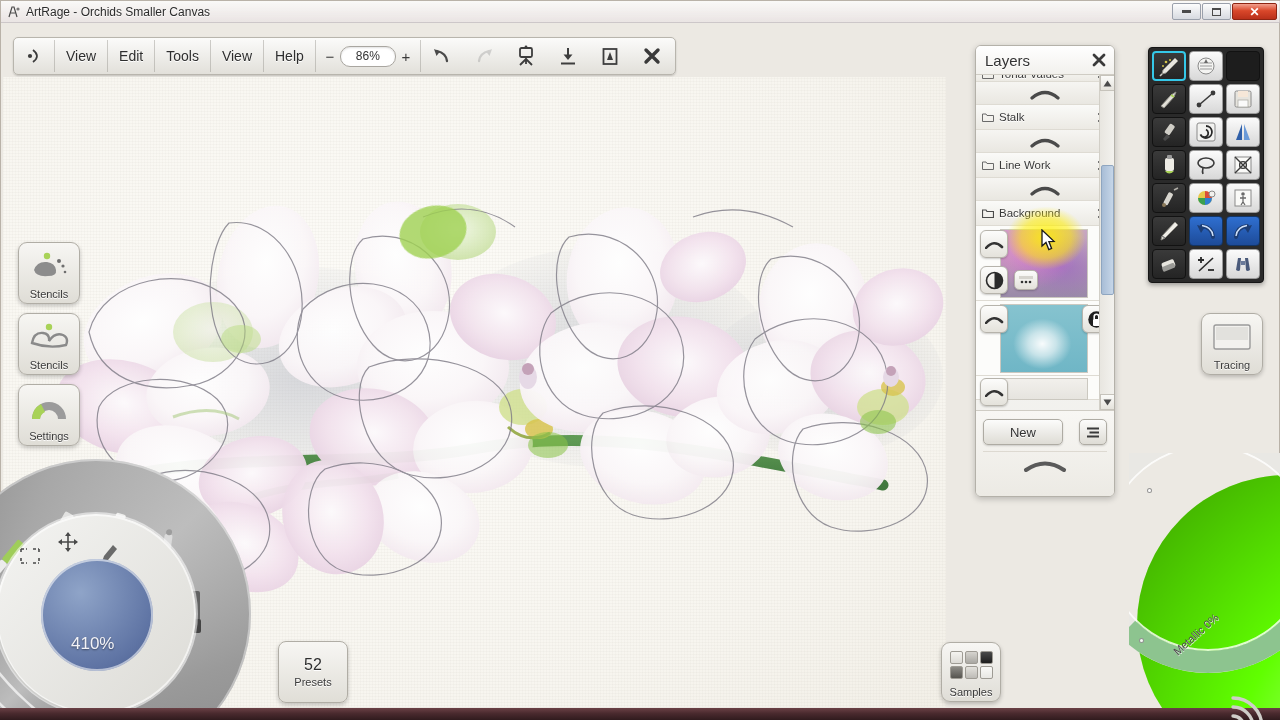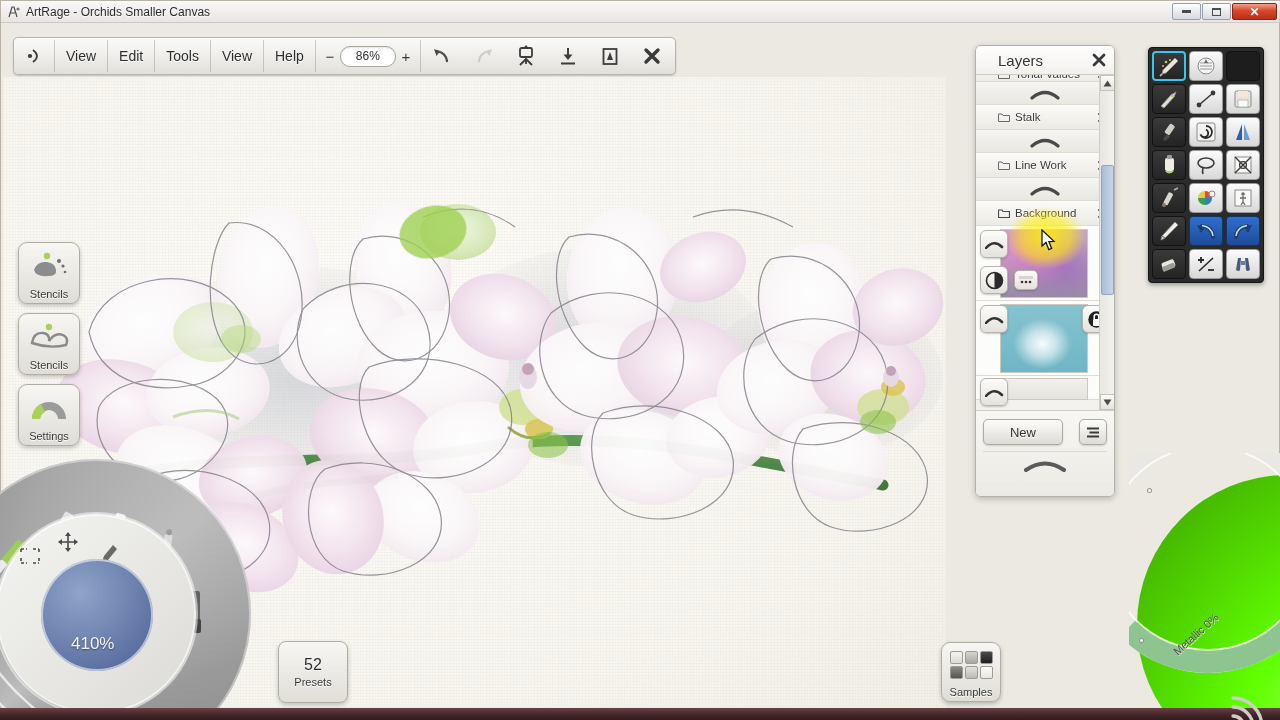--- a/index.html
+++ b/index.html
@@ -174,31 +174,31 @@
   
   #layers-panel {
     position:absolute; left:974px; top:44px; width:140px; height:452px;
     background: linear-gradient(180deg,#fbfbfa,#f0efeb);
     border:1px solid #b4b1a9; border-radius:6px;
     box-shadow:0 2px 6px rgba(0,0,0,.22);
     display:flex; flex-direction:column; overflow:hidden;
   }
   #layers-header {
     height:29px; flex:none; position:relative;
-    display:flex; align-items:center; padding-left:22px;
+    display:flex; align-items:center; padding-left:9px;
     border-bottom:1px solid #cfccc4;
     background:linear-gradient(180deg,#fff,#f2f1ed);
   }
   #layers-title { font-size:15px; color:#333; text-shadow:0 1px 0 #fff; }
   #layers-close { position:absolute; right:6px; top:5px; width:18px; height:18px;
     display:flex; align-items:center; justify-content:center; }
   #layers-list { flex:1; position:relative; overflow:hidden; }
   .layer-row {
     height:25px; display:flex; align-items:center; gap:5px;
-    padding:0 4px 0 22px; border-bottom:1px solid #dedbd3;
+    padding:0 4px 0 6px; border-bottom:1px solid #dedbd3;
     background:linear-gradient(180deg,#fafaf8,#eceae4);
     position:relative;
   }
   .layer-row .folder-ic { width:12px; height:10px; flex:none; }
   .layer-row .lname {
     flex:1; font-size:11.5px; color:#3a3a3a; text-shadow:0 1px 0 #fff;
     white-space:nowrap; overflow:hidden;
   }
   .layer-row .menu-ic { width:13px; height:11px; flex:none; }
   .blend-row {
@@ -580,20 +580,29 @@
   <div class="pod" id="pod-settings">
     <div class="pod-icon">
       <svg width="42" height="26" viewBox="0 0 42 26">
         <path d="M4 24 A17 17 0 0 1 38 24 L30 24 A9 9 0 0 0 12 24 Z" fill="#9b9b9b"></path>
         <path d="M4 24 A17 17 0 0 1 13 9 L17 17 A9 9 0 0 0 12 24 Z" fill="#a8d257"></path>
       </svg>
     </div>
     <div class="pod-label">Settings</div>
   </div>
 
+  <div class="pod" id="pod-tracing">
+    <div class="pod-icon">
+      <svg width="42" height="30" viewBox="0 0 42 30">
+        <rect x="3" y="3" width="36" height="24" rx="2" fill="#f2f1ee" stroke="#9a9a9a" stroke-width="1.4"></rect>
+        <rect x="5" y="5" width="32" height="13" fill="#e2e1dd"></rect>
+      </svg>
+    </div>
+    <div class="pod-label">Tracing</div>
+  </div>
 
 
   <div class="pod" id="pod-samples">
     <div class="pod-icon">
       <div id="samples-grid">
         <div class="sw" style="background:linear-gradient(180deg,#f4f3f0,#dcdad5)"></div>
         <div class="sw" style="background:linear-gradient(180deg,#d6d4cf,#a9a7a2)"></div>
         <div class="sw" style="background:linear-gradient(180deg,#4a4a4a,#1e1e1e)"></div>
         <div class="sw" style="background:linear-gradient(180deg,#8d8b86,#56544f)"></div>
         <div class="sw" style="background:linear-gradient(180deg,#e3e1dc,#bdbbb6)"></div>

